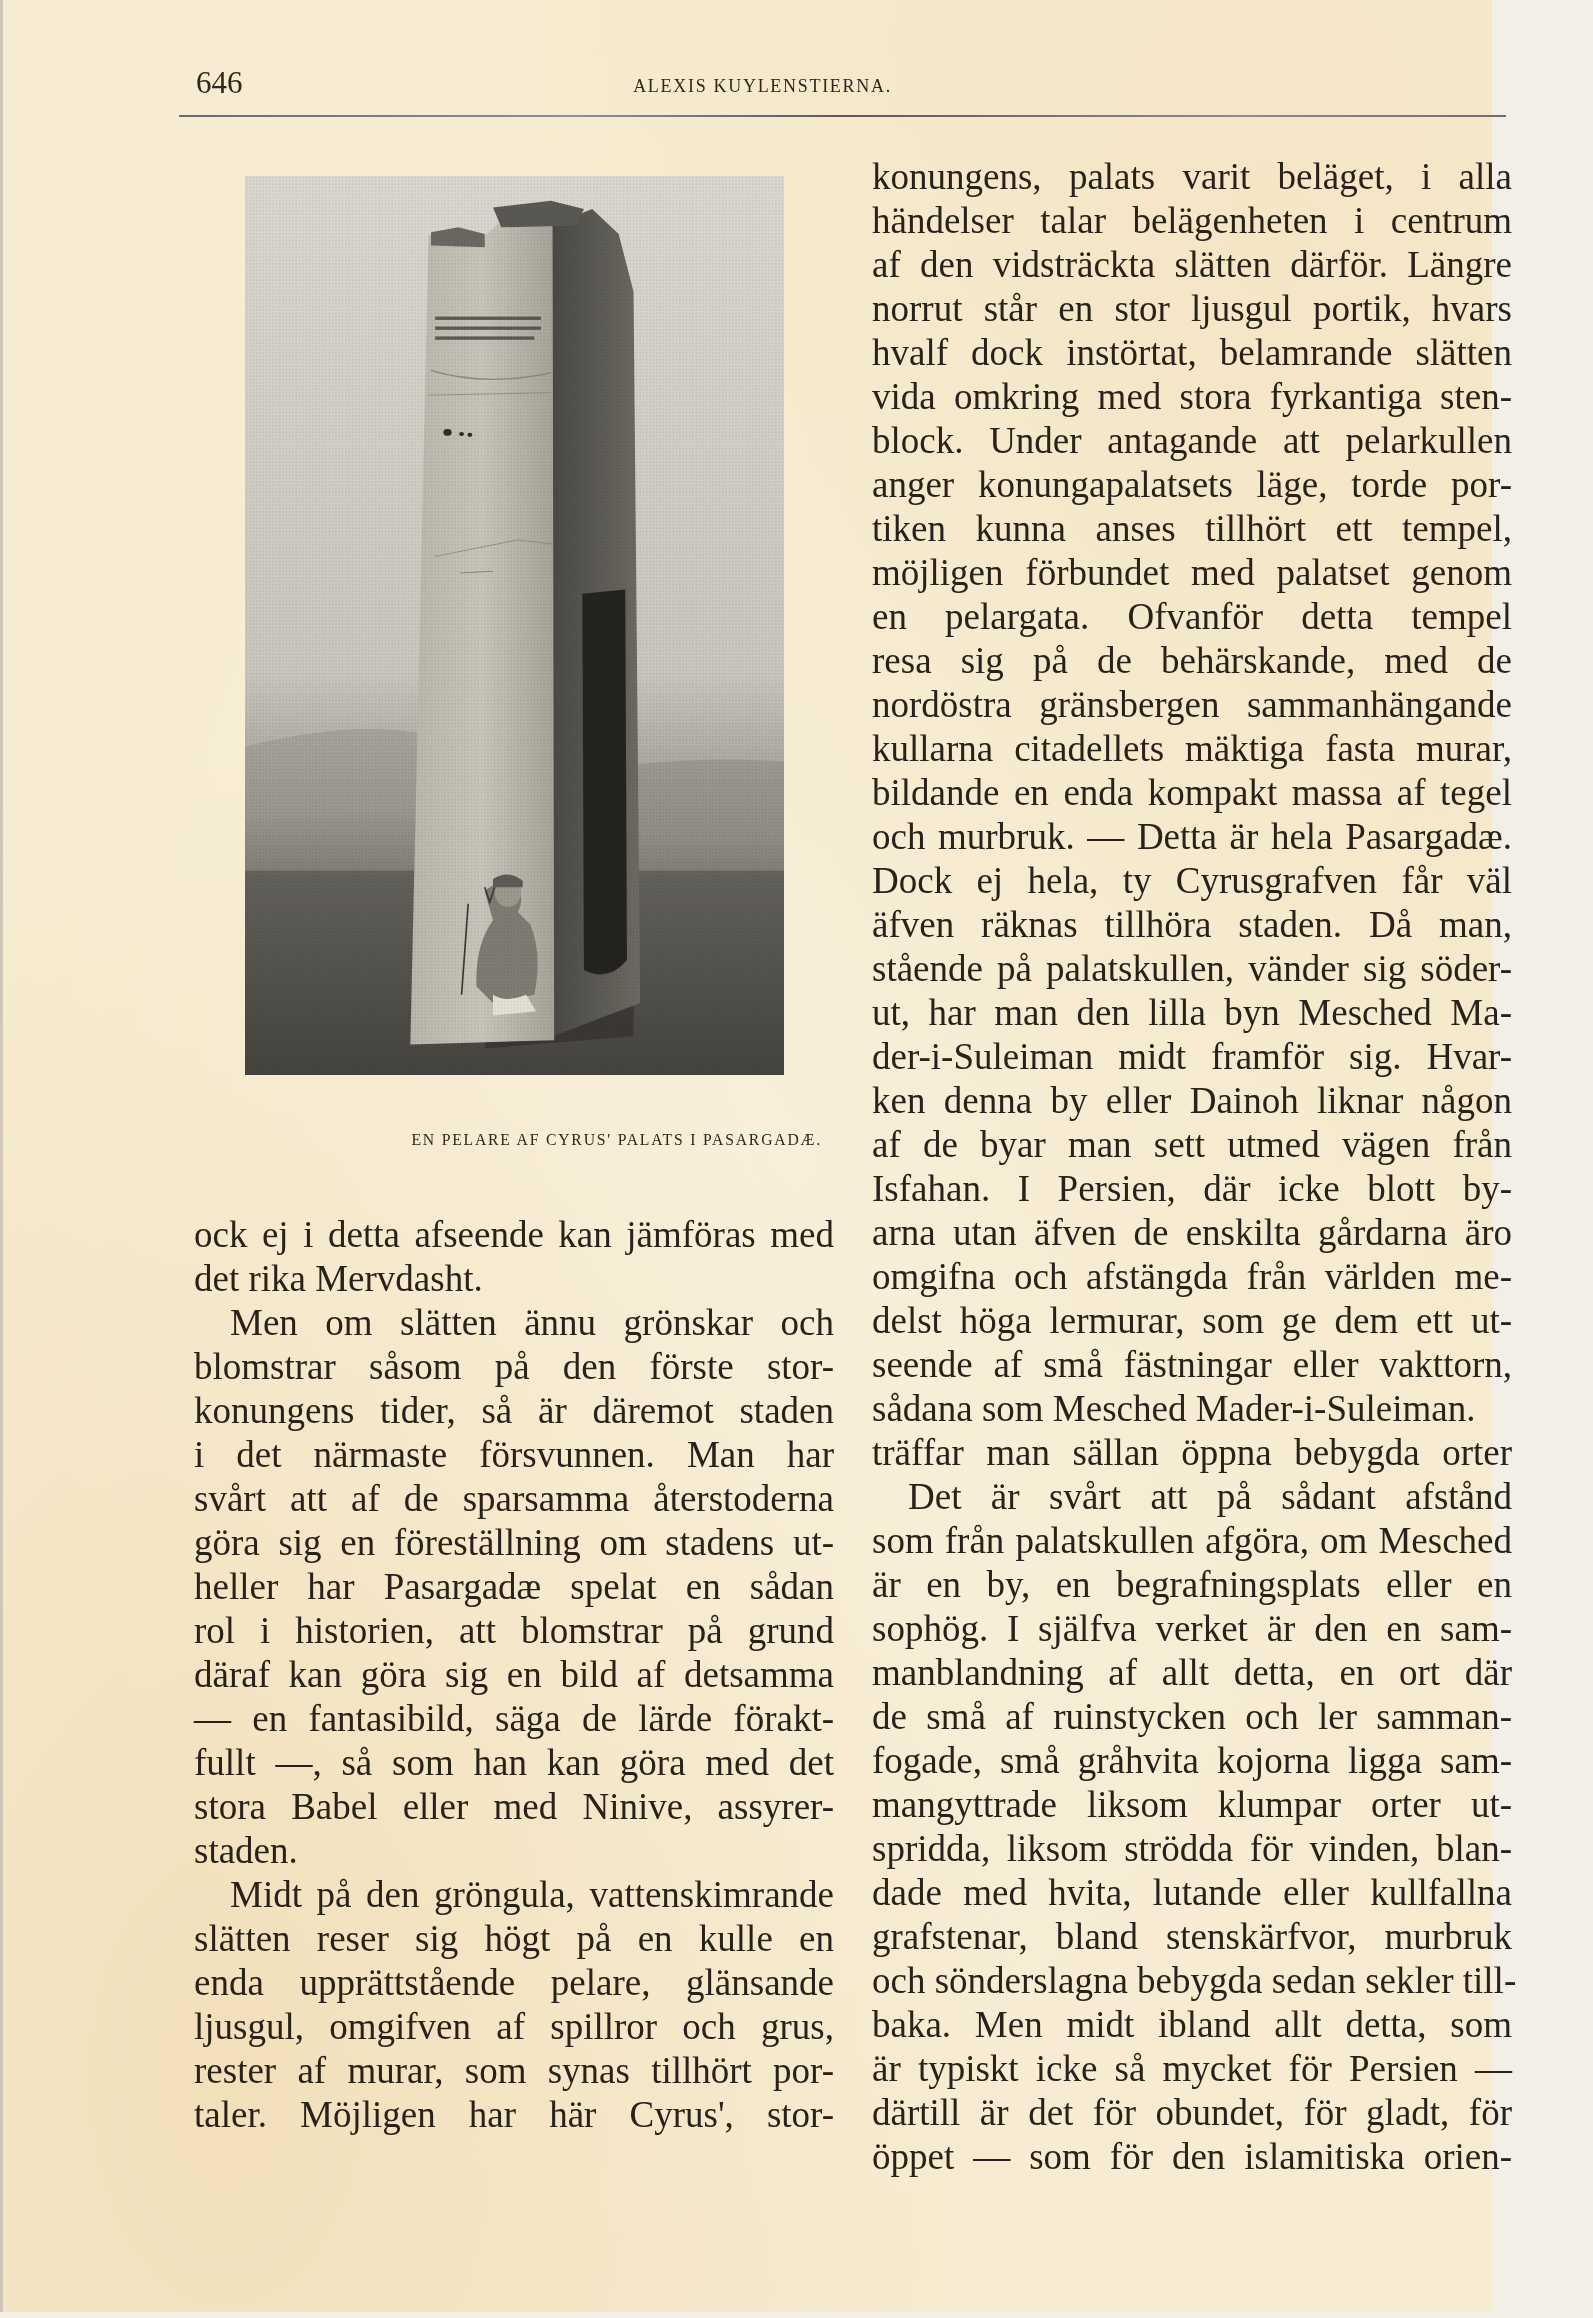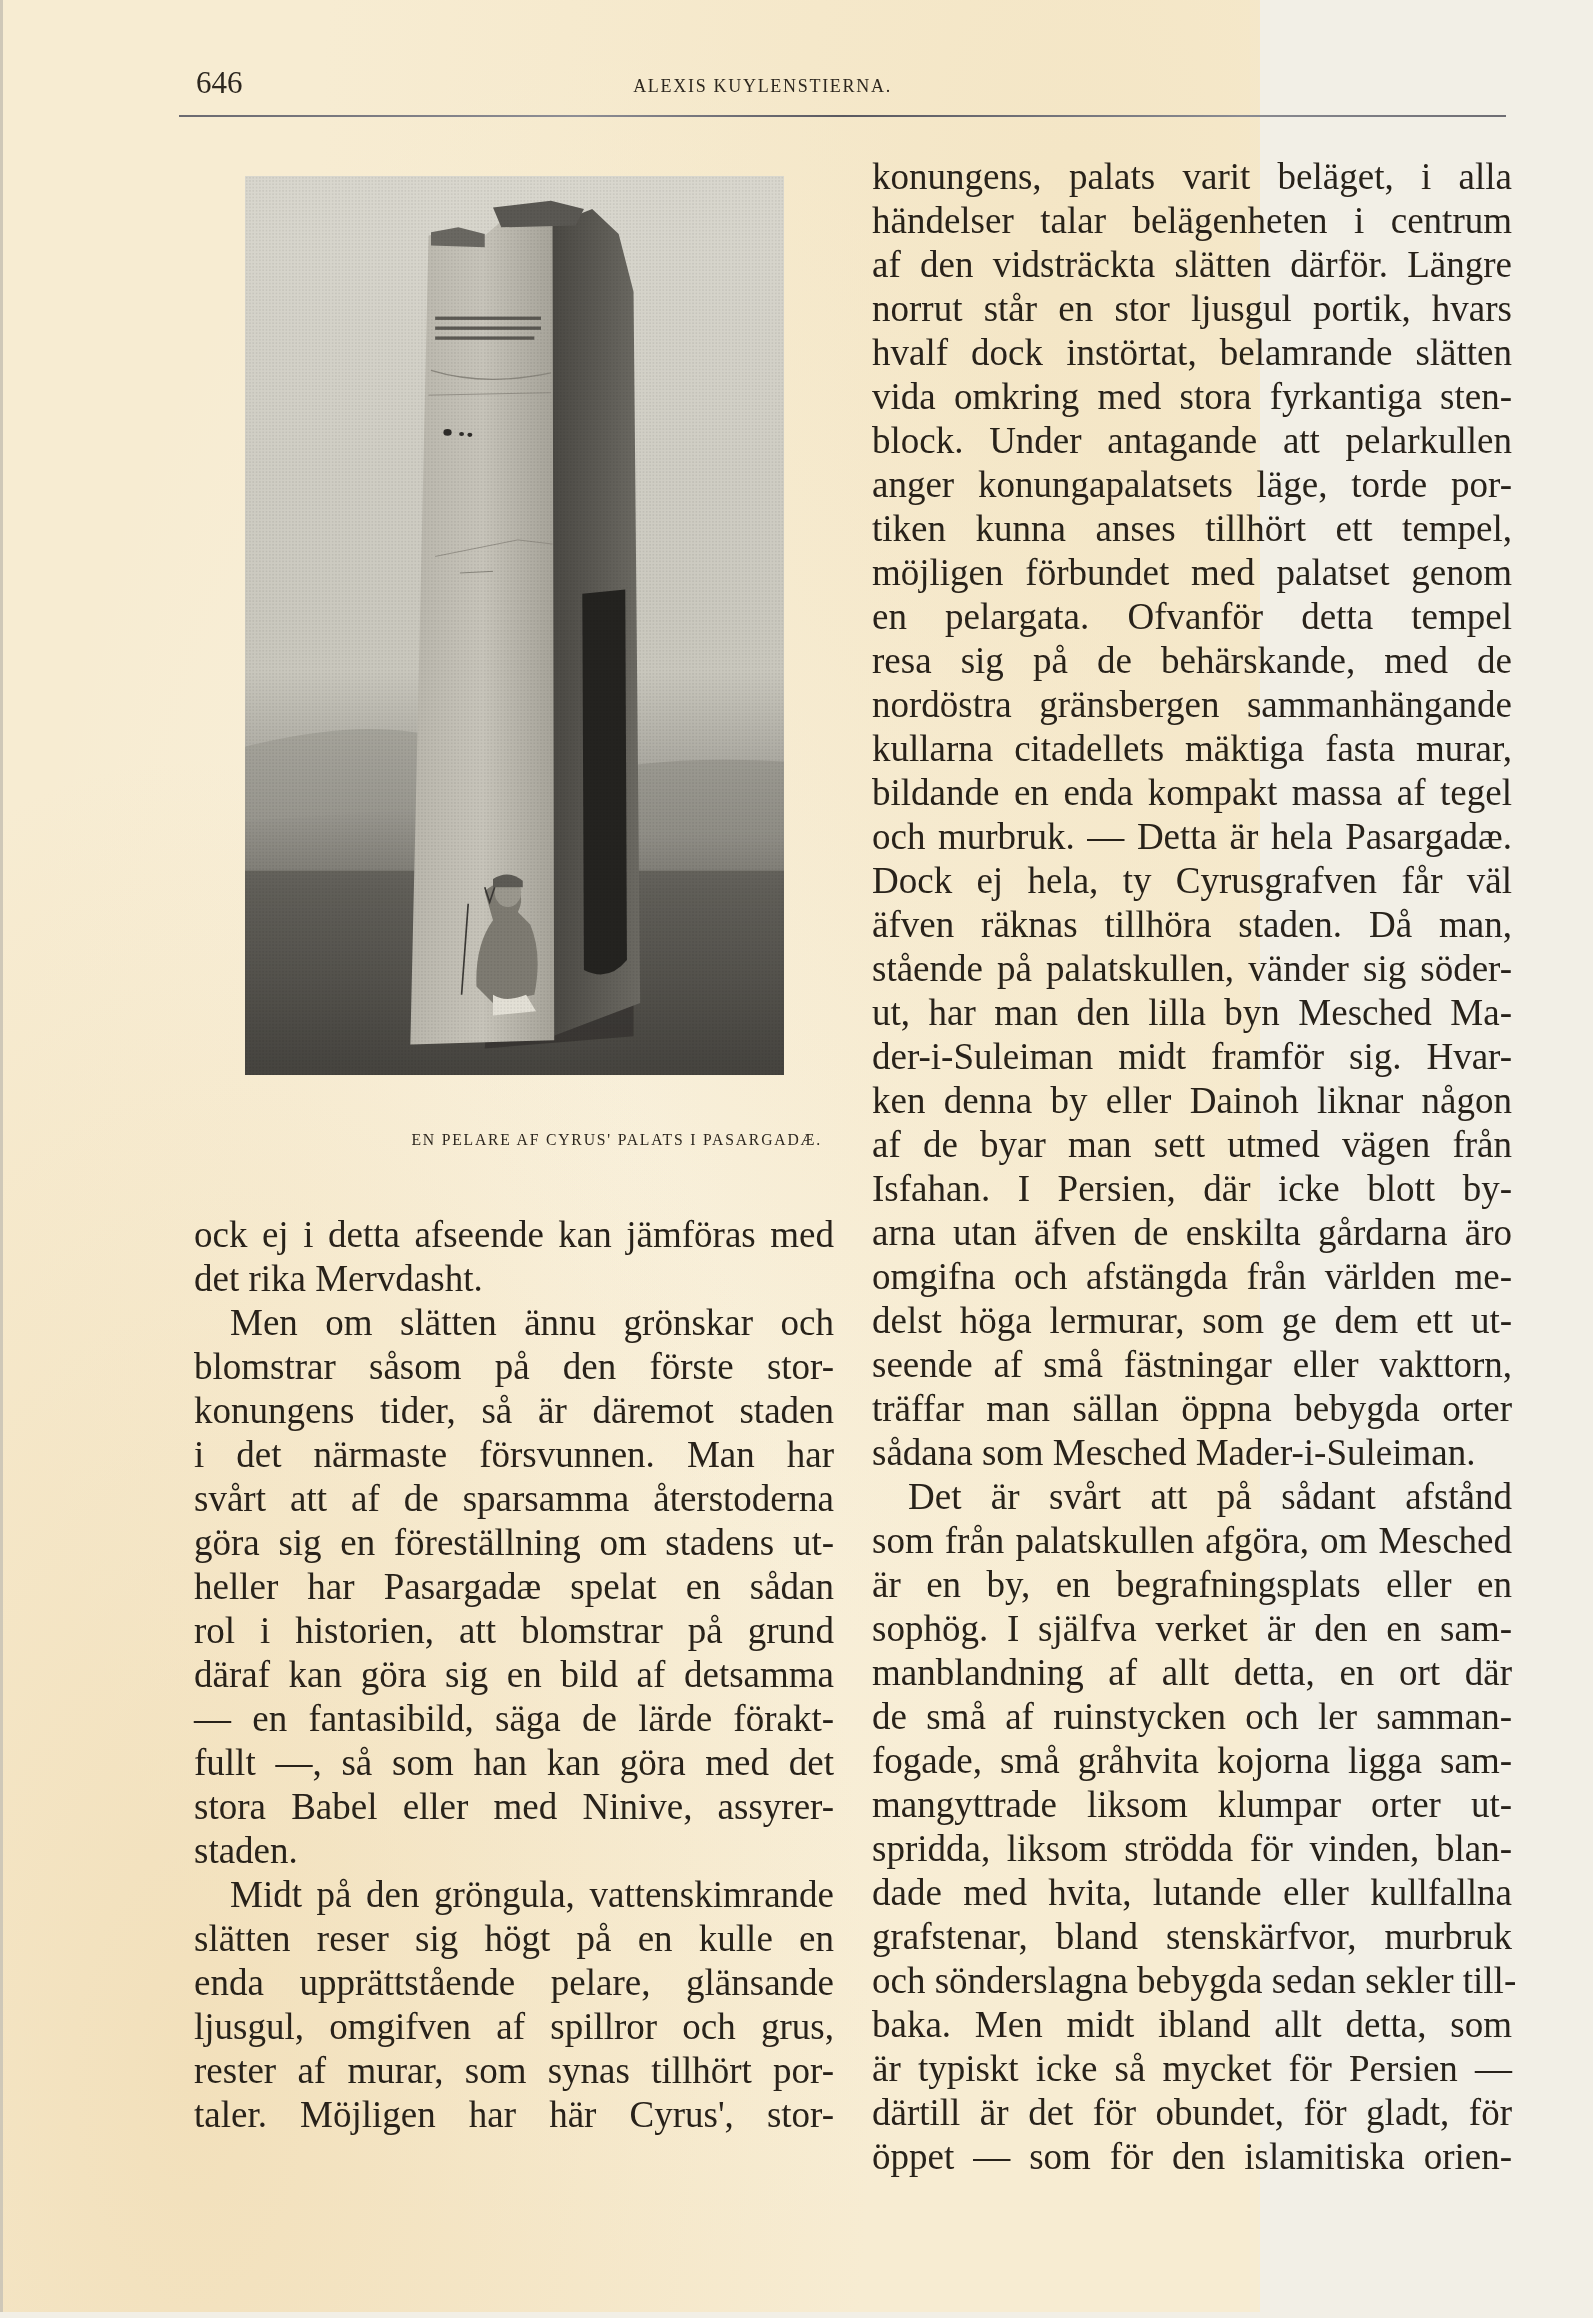--- a/index.html
+++ b/index.html
@@ -10,21 +10,21 @@
     body {
       width: 1593px;
       height: 2319px;
       position: relative;
       overflow: hidden;
     }
     .page {
       position: absolute;
       left: 0;
       top: 0;
-      width: 1260px;
+      width: 1492px;
       height: 2312px;
       background: #f7ecd2;
       background-image:
         radial-gradient(ellipse at 15% 90%, rgba(238, 214, 168, 0.55) 0%, rgba(238, 214, 168, 0) 45%),
         radial-gradient(ellipse at 85% 10%, rgba(240, 222, 182, 0.45) 0%, rgba(240, 222, 182, 0) 50%),
         radial-gradient(ellipse at 50% 50%, rgba(250, 244, 228, 0.6) 0%, rgba(250, 244, 228, 0) 70%);
       border-left: 3.3px solid #cfc8b8;
       box-sizing: border-box;
       font-family: "Liberation Serif", "DejaVu Serif", serif;
       color: #2a241c;
@@ -238,22 +238,22 @@
     <span class="line">stående på palatskullen, vänder sig söder-</span>
     <span class="line">ut, har man den lilla byn Mesched Ma-</span>
     <span class="line">der-i-Suleiman midt framför sig. Hvar-</span>
     <span class="line">ken denna by eller Dainoh liknar någon</span>
     <span class="line">af de byar man sett utmed vägen från</span>
     <span class="line">Isfahan. I Persien, där icke blott by-</span>
     <span class="line">arna utan äfven de enskilta gårdarna äro</span>
     <span class="line">omgifna och afstängda från världen me-</span>
     <span class="line">delst höga lermurar, som ge dem ett ut-</span>
     <span class="line">seende af små fästningar eller vakttorn,</span>
+    <span class="line last">sådana som Mesched Mader-i-Suleiman.</span>
     <span class="line">träffar man sällan öppna bebygda orter</span>
-    <span class="line last">sådana som Mesched Mader-i-Suleiman.</span>
     <span class="line indent">Det är svårt att på sådant afstånd</span>
     <span class="line">som från palatskullen afgöra, om Mesched</span>
     <span class="line">är en by, en begrafningsplats eller en</span>
     <span class="line">sophög. I själfva verket är den en sam-</span>
     <span class="line">manblandning af allt detta, en ort där</span>
     <span class="line">de små af ruinstycken och ler samman-</span>
     <span class="line">fogade, små gråhvita kojorna ligga sam-</span>
     <span class="line">mangyttrade liksom klumpar orter ut-</span>
     <span class="line">spridda, liksom strödda för vinden, blan-</span>
     <span class="line">dade med hvita, lutande eller kullfallna</span>

